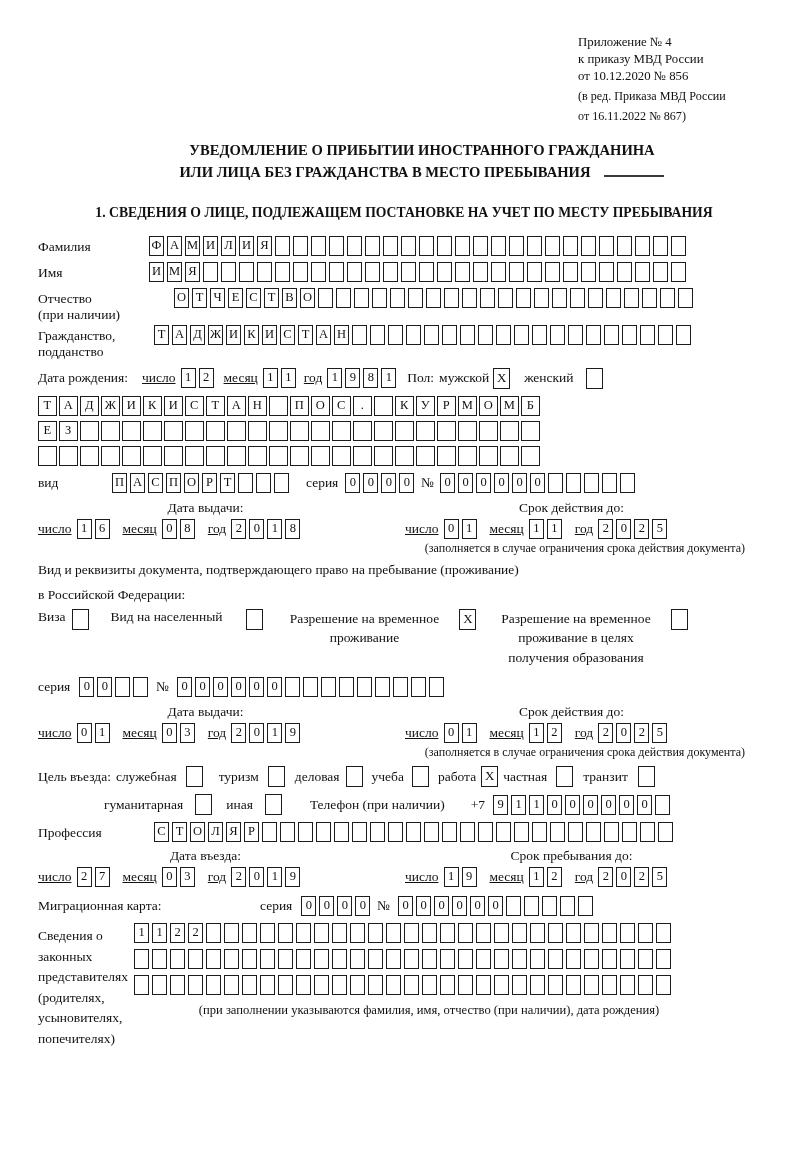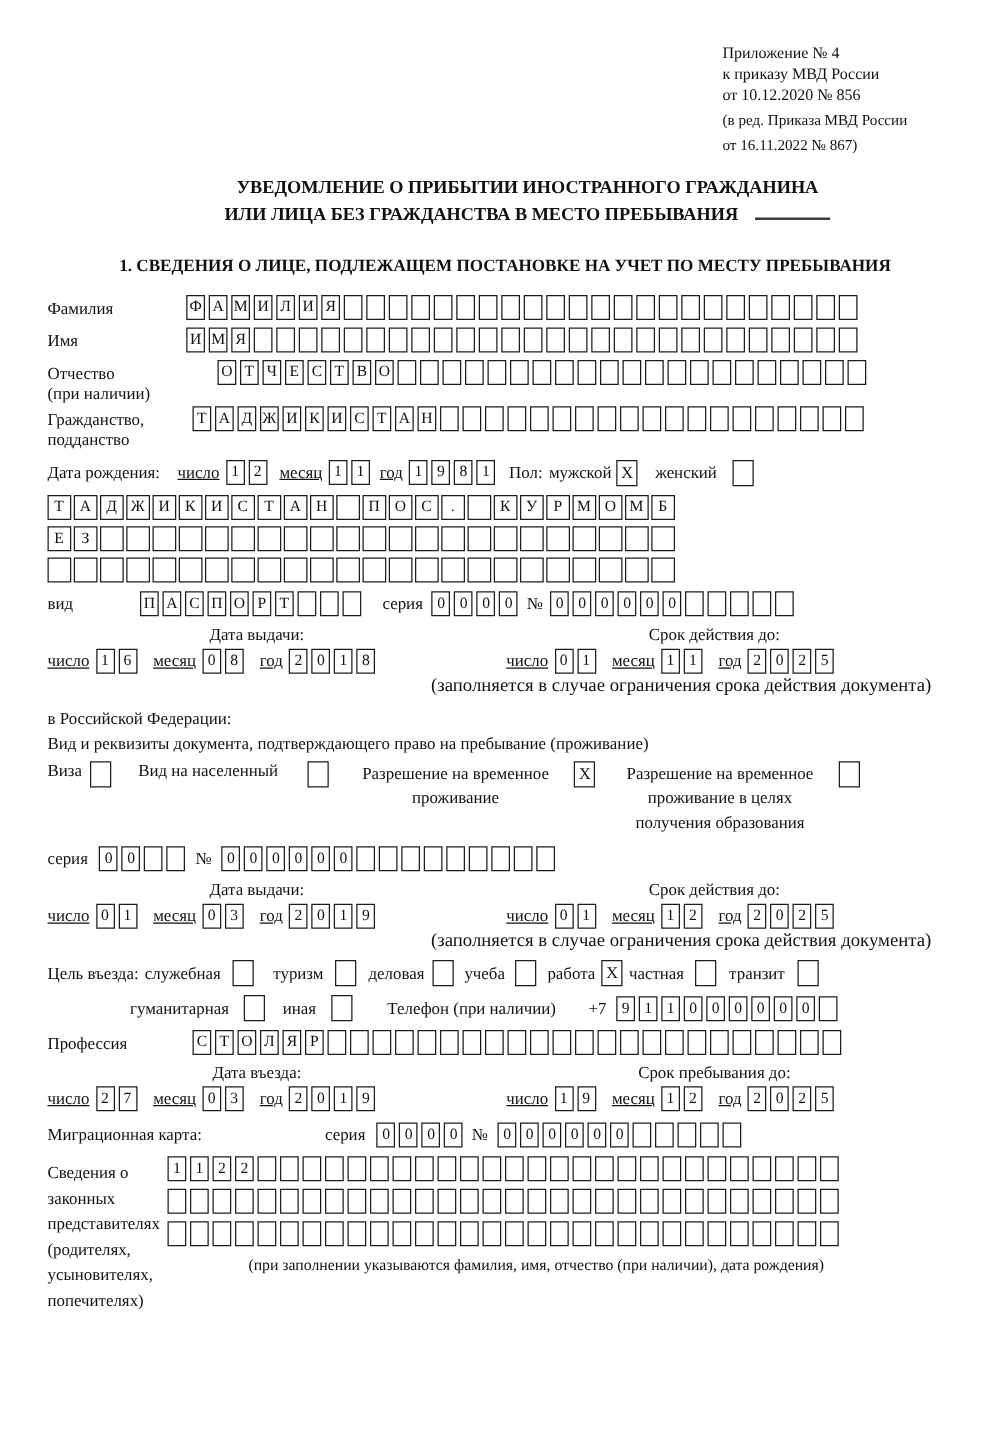--- a/index.html
+++ b/index.html
@@ -41,21 +41,21 @@
 
   
   .dpair-h { display:flex; margin-top:2px; }
   .dpair-h .l { width:335px; text-align:center; }
   .dpair-h .r { flex:1; text-align:center; }
   .dpair { display:flex; align-items:flex-start; margin-top:3px; }
   .dpair .gl { width:335px; display:flex; align-items:center; }
   .dpair .gr { margin-left:32px; display:flex; align-items:center; }
   .dlab { margin-right:5px;text-decoration:underline; }
   .dgroup-gap { margin-left:10px; }
-  .note { text-align:right; padding-right:25px; font-size:15px; margin-top:2px; margin-bottom:6px; }
+  .note { text-align:right; padding-right:25px; font-size:12px; margin-top:2px; margin-bottom:6px; }
 
   
   .opt { display:inline-flex; align-items:flex-start; }
   .opt .ol { margin-right:6px; }
   .opt-center { text-align:center; line-height:1.45; }
   .rvp-row { display:flex; align-items:flex-start; margin-top:6px; margin-bottom:10px; }
 
   .inline-row { display:flex; align-items:center; flex-wrap:nowrap; margin-bottom:7px; }
 
   .rep-note { font-size:12.6px; margin-top:4px; text-align:center; width:590px; }
@@ -422,22 +422,22 @@
       <span class="boxes">
           <span class="box">2</span>
           <span class="box">0</span>
           <span class="box">2</span>
           <span class="box">5</span>
         </span>
     </div>
   </div>
   <div class="note">(заполняется в случае ограничения срока действия документа)</div>
 
+  <div style="margin-top:4px">Вид и реквизиты документа, подтверждающего право на пребывание (проживание)</div>
   <div style="margin-top:9px">в Российской Федерации:</div>
-  <div style="margin-top:4px">Вид и реквизиты документа, подтверждающего право на пребывание (проживание)</div>
 
   <div class="rvp-row">
     <span class="opt">
       <span class="ol">Виза</span>
       <span class="boxes cb">
           <span class="box"></span>
         </span>
     </span>
     <span class="opt" style="margin-left:22px">
       <span class="ol">Вид на населенный</span>

